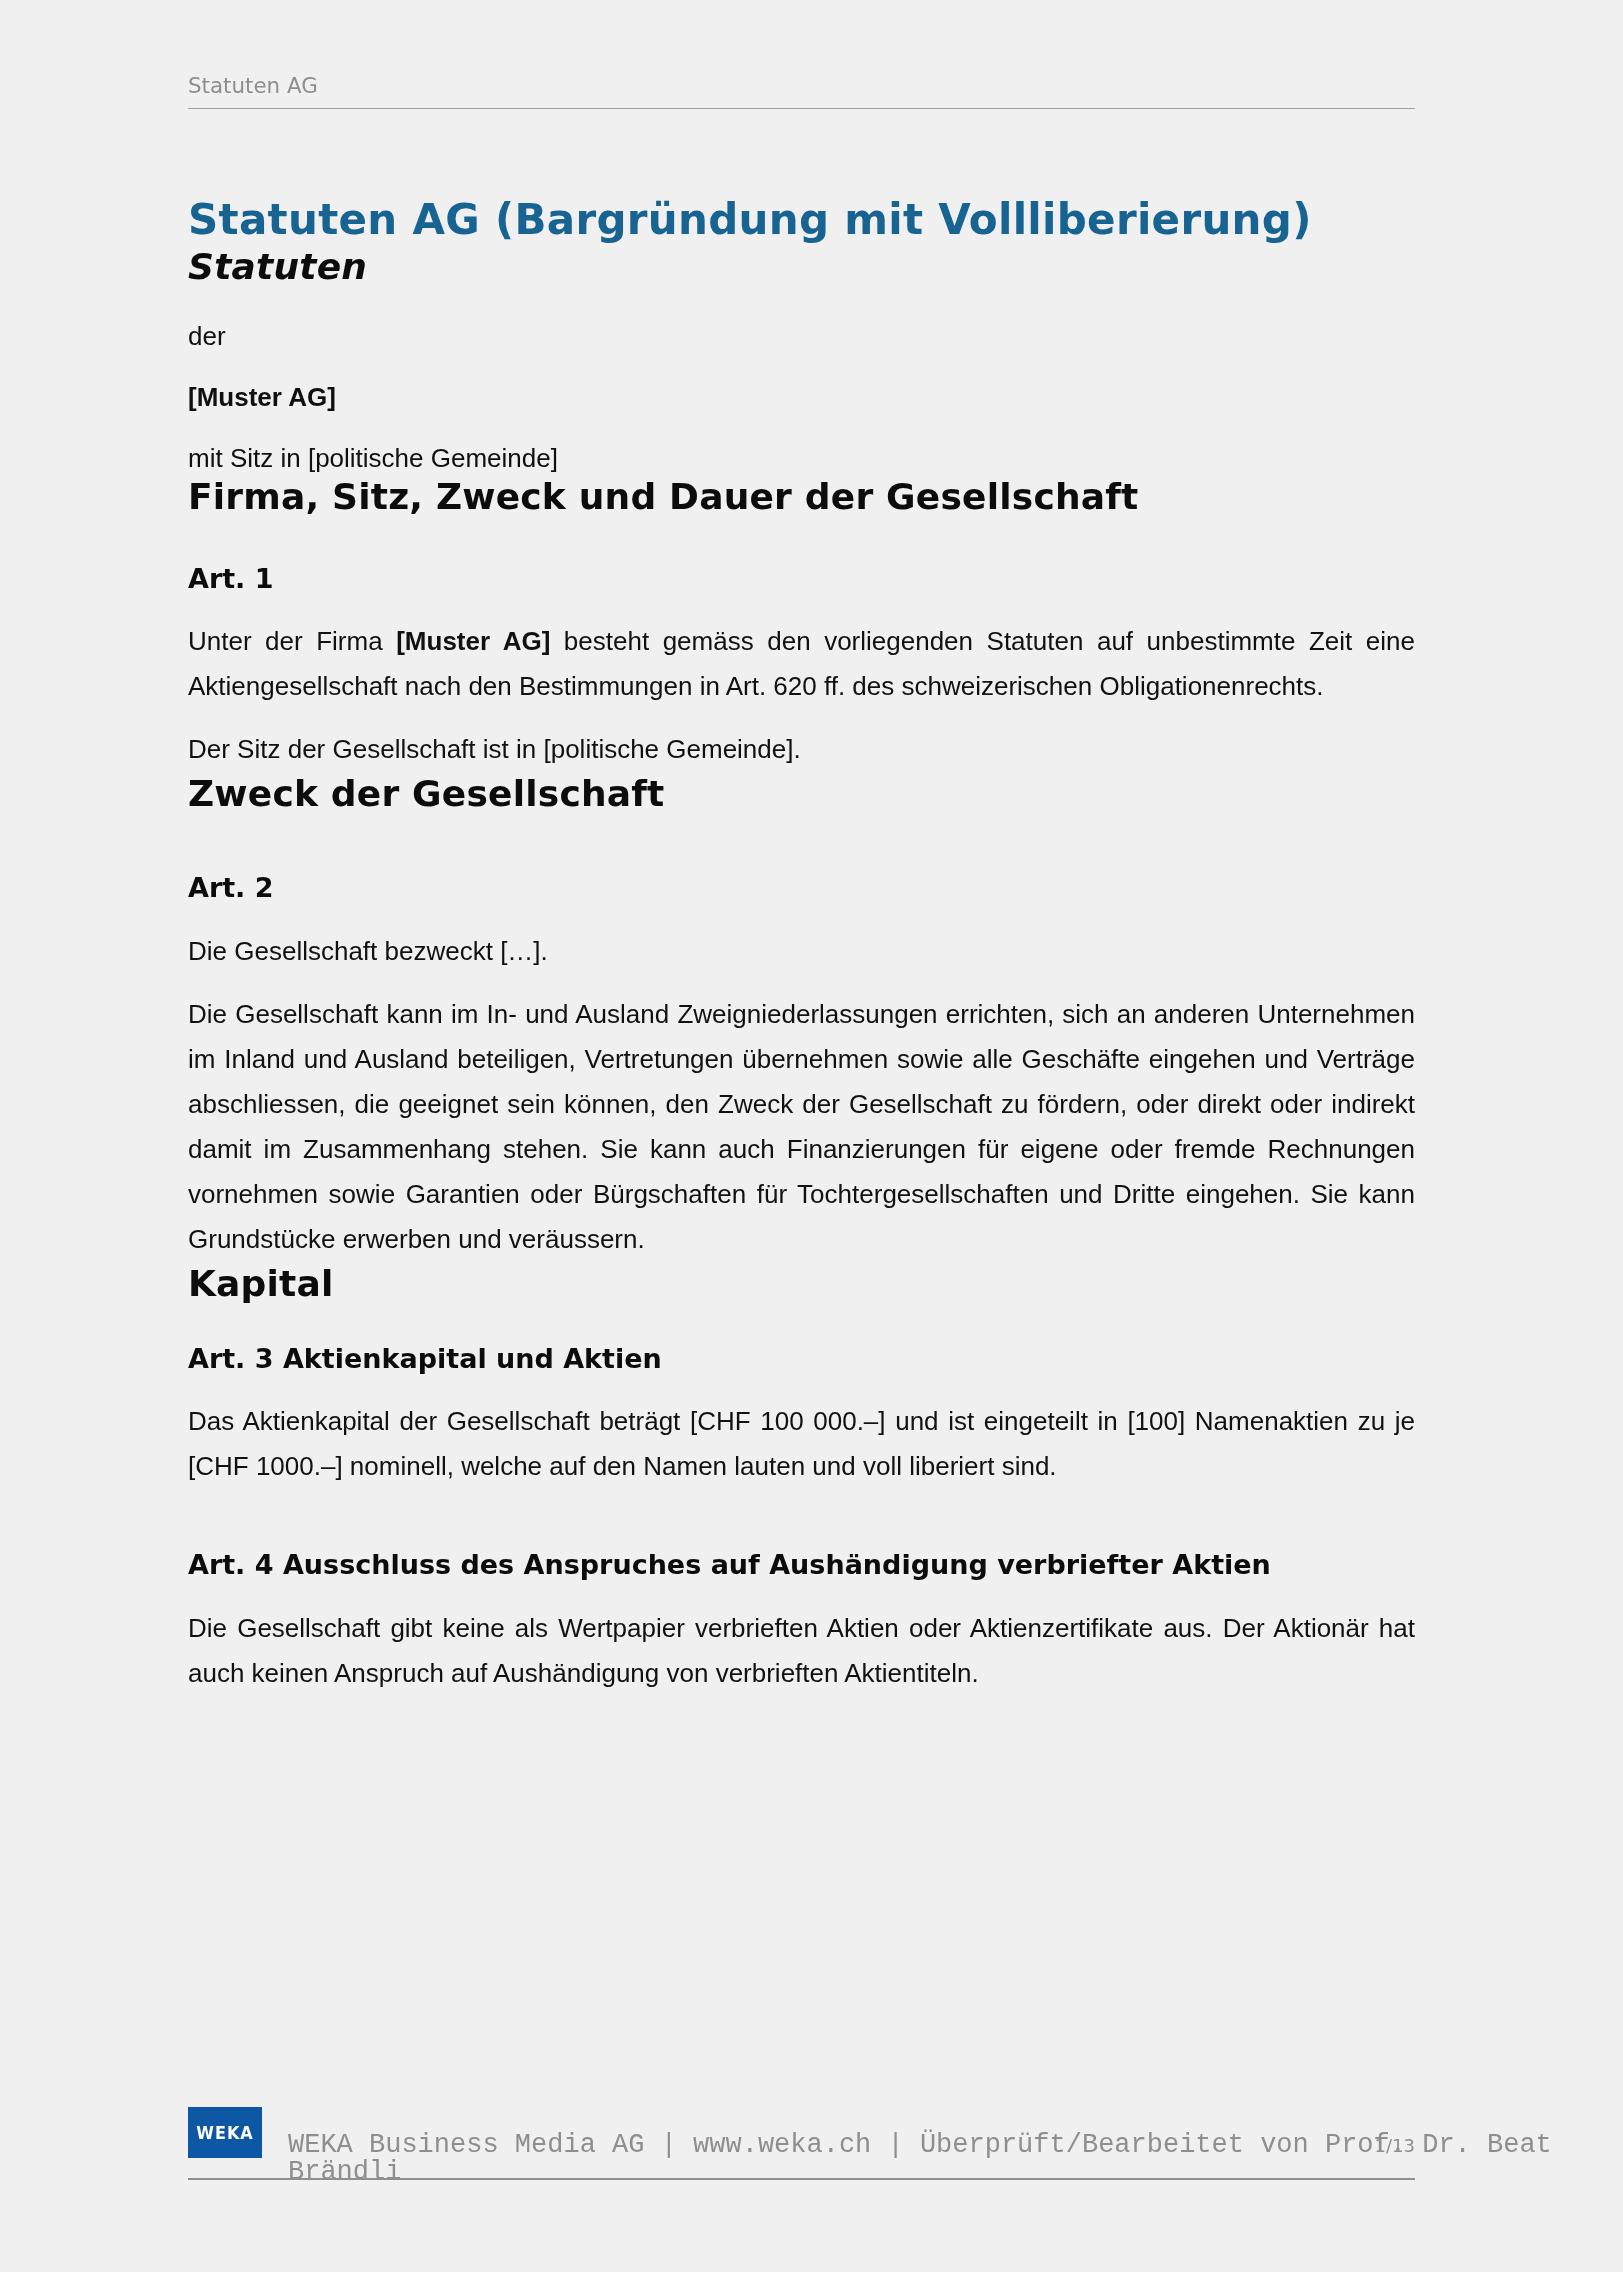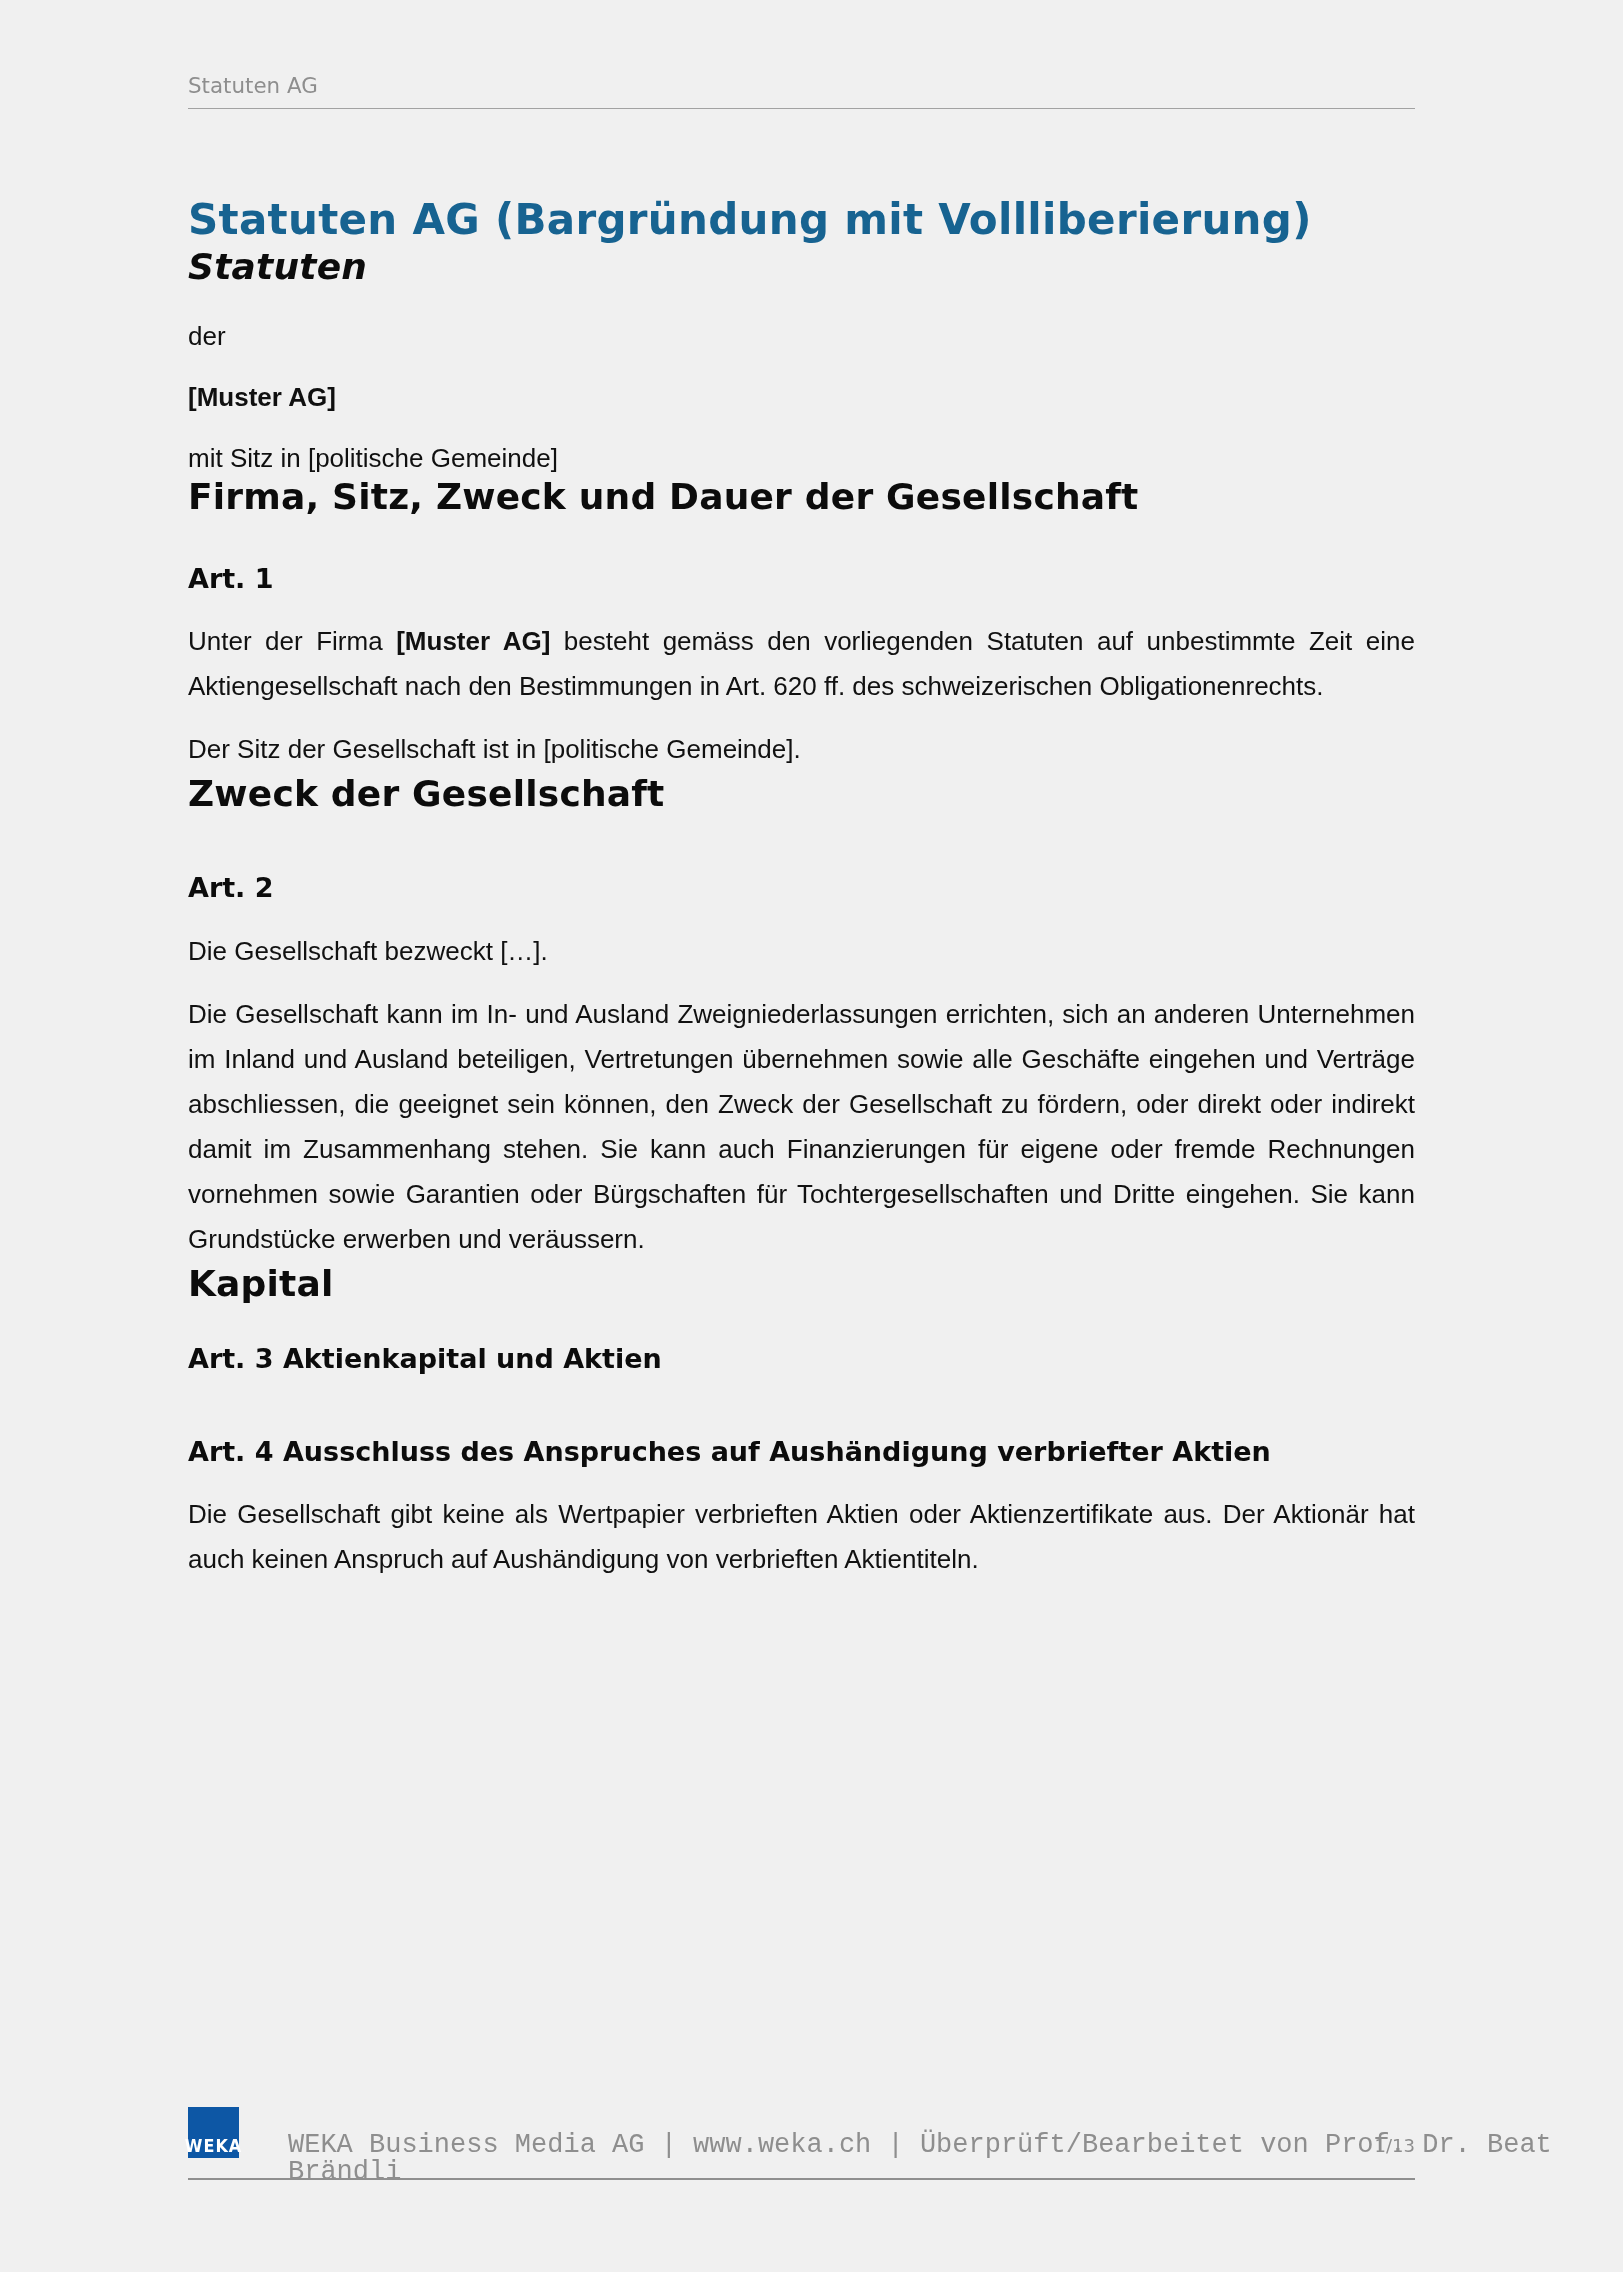--- a/index.html
+++ b/index.html
@@ -81,28 +81,28 @@
     text-align: justify;
     color: #111111;
   }
   p.body-par.tight { margin-top: 18px; }
   p.body-par b { font-weight: bold; }
   
   .footer-logo {
     position: absolute;
     left: 188px;
     top: 2107px;
-    width: 51px;
+    width: 74px;
     height: 51px;
     background: var(--logo-blue, #0d57a5);
     display: flex;
     align-items: flex-end;
     justify-content: center;
     box-sizing: border-box;
-    padding-bottom: 3px;
+    padding-bottom: 16px;
   }
   .footer-logo .logo-word {
     font-family: "DejaVu Sans", sans-serif;
     font-weight: bold;
     font-size: 16px;
     line-height: 16px;
     color: #ffffff;
     letter-spacing: 1px;
     transform: scaleY(1.05);
   }
@@ -155,20 +155,21 @@
   <p class="body-par"><span>Unter der Firma </span><b>[Muster AG]</b><span> besteht gemäss den vorliegenden Statuten auf unbestimmte Zeit eine Aktiengesellschaft nach den Bestimmungen in Art. 620 ff. des schweizerischen Obligationenrechts.</span></p>
   <p class="body-par tight">Der Sitz der Gesellschaft ist in [politische Gemeinde].</p>
 
   <h2 class="sec-heading h2-zweck">Zweck der Gesellschaft</h2>
   <p class="art-label after-h2">Art. 2</p>
   <p class="body-par">Die Gesellschaft bezweckt […].</p>
   <p class="body-par tight">Die Gesellschaft kann im In- und Ausland Zweigniederlassungen errichten, sich an anderen Unternehmen im Inland und Ausland beteiligen, Vertretungen übernehmen sowie alle Geschäfte eingehen und Verträge abschliessen, die geeignet sein können, den Zweck der Gesellschaft zu fördern, oder direkt oder indirekt damit im Zusammenhang stehen. Sie kann auch Finanzierungen für eigene oder fremde Rechnungen vornehmen sowie Garantien oder Bürgschaften für Tochtergesellschaften und Dritte eingehen. Sie kann Grundstücke erwerben und veräussern.</p>
 
   <h2 class="sec-heading h2-kapital">Kapital</h2>
   <p class="art-label art3">Art. 3 Aktienkapital und Aktien</p>
+  <p class="body-par">Das Aktienkapital der Gesellschaft beträgt [CHF 100 000.–] und ist eingeteilt in [100] Namenaktien zu je [CHF 1000.–] nominell, welche auf den Namen lauten und voll liberiert sind.</p>
   <p class="art-label art4">Art. 4 Ausschluss des Anspruches auf Aushändigung verbriefter Aktien</p>
   <p class="body-par">Die Gesellschaft gibt keine als Wertpapier verbrieften Aktien oder Aktienzertifikate aus. Der Aktionär hat auch keinen Anspruch auf Aushändigung von verbrieften Aktientiteln.</p>
 
 </div>
 
 <div class="footer-logo">
   <span class="logo-word">WEKA</span>
 </div>
 <div class="footer-info">WEKA Business Media AG | www.weka.ch | Überprüft/Bearbeitet von Prof. Dr. Beat Brändli</div>
 <div class="footer-page">1/13</div>

